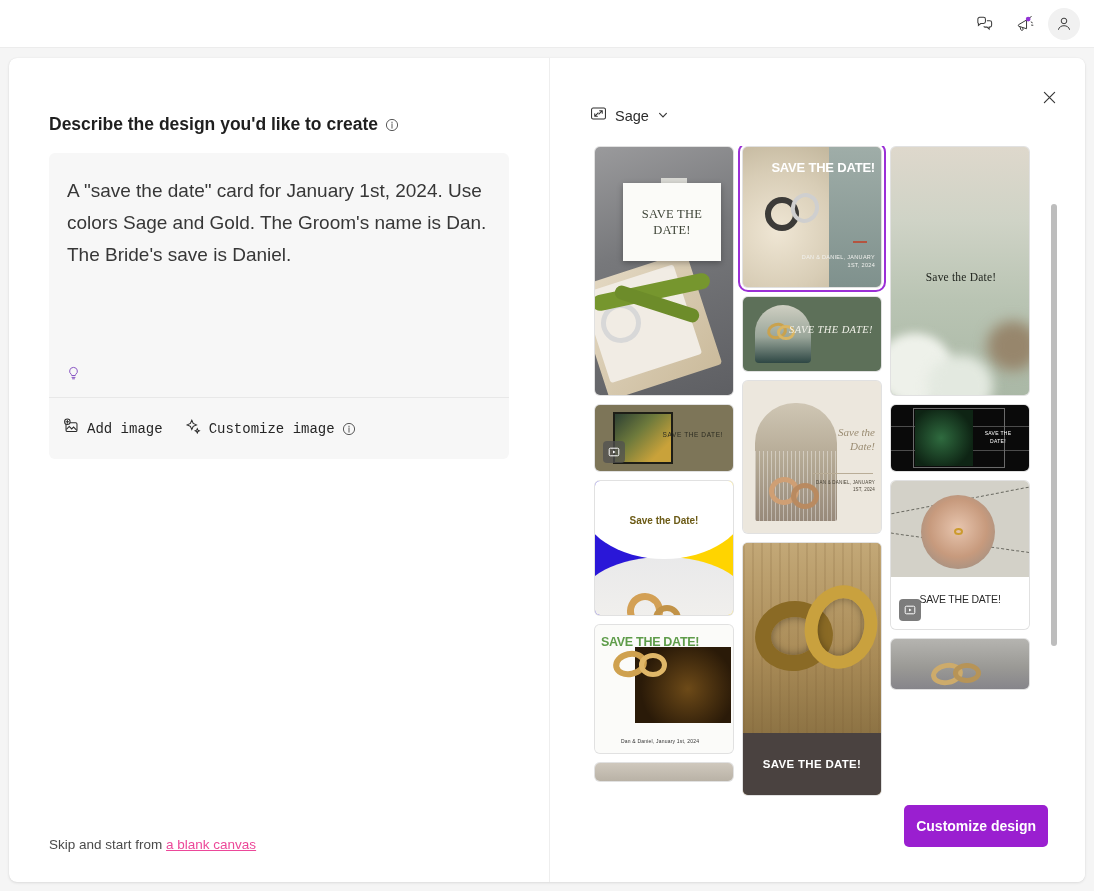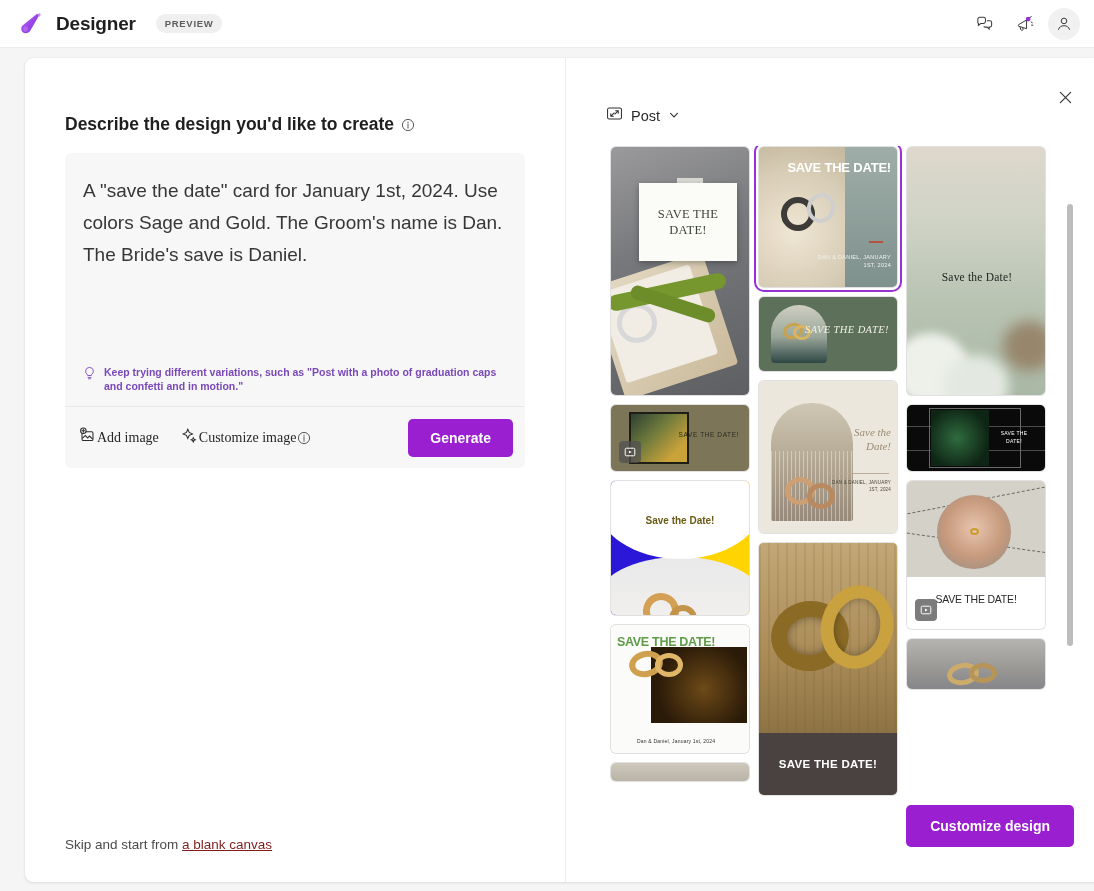--- a/index.html
+++ b/index.html
@@ -32,21 +32,20 @@
     width: 32px; height: 32px; border-radius: 50%;
     display: flex; align-items: center; justify-content: center;
     cursor: pointer; background: transparent;
   }
   .hdr-btn.avatar { background: #f1f1f1; }
 
   
   .page {
     width: 1052px; height: 843px;
     padding: 10px 9px 9px 9px;
-    margin-left: 16px;
   }
   .card {
     width: 1076px; height: 824px;
     background: #ffffff;
     border-radius: 8px;
     box-shadow: 0 1px 3px rgba(0,0,0,0.10), 0 0 1px rgba(0,0,0,0.10);
     display: flex;
     position: relative;
     overflow: hidden;
   }
@@ -89,38 +88,38 @@
   .hint-text { font-size: 10.5px; line-height: 14px; color: #7a49b8; font-weight: bold; }
 
   .prompt-toolbar {
     border-top: 1px solid #e8e8e8;
     height: 62px;
     display: flex; align-items: center;
     padding: 0 12px 0 14px;
     gap: 22px;
   }
   .tool-btn {
-    display: flex; align-items: center; gap: 1px;
+    display: flex; align-items: center; gap: 7px;
     font-size: 14px; color: #262626; cursor: pointer;
-    background: none; border: none; font-family: Liberation Serif, serif;
+    background: none; border: none; font-family: Liberation Mono, monospace;
   }
   .generate-btn {
     margin-left: auto;
     background: #9a1fd0; color: #ffffff;
     font-size: 14px; font-weight: bold;
     border: none; border-radius: 5px;
     padding: 11px 22px; cursor: pointer;
     font-family: inherit;
   }
 
   .blank-canvas-row {
     position: absolute; left: 40px; bottom: 30px;
     font-size: 13.5px; color: #4a4a4a;
   }
-  .blank-canvas-link { color: #7f1d1d; text-decoration: underline; cursor: pointer; }
+  .blank-canvas-link { color: #ec4899; text-decoration: underline; cursor: pointer; }
 
   
   .right-pane {
     width: 535px; height: 824px;
     position: relative;
     background: #ffffff;
   }
   .close-btn {
     position: absolute; top: 26px; right: 23px;
     width: 26px; height: 26px; cursor: pointer;
@@ -165,25 +164,25 @@
     position: absolute; top: 88px; right: 28px;
     width: 6px; height: 705px;
   }
   .scrollbar-thumb {
     position: absolute; top: 58px; left: 0;
     width: 6px; height: 442px;
     background: #bdbdbd; border-radius: 3px; cursor: pointer;
   }
 
   .customize-btn {
-    position: absolute; right: 27px; bottom: 35px;
+    position: absolute; right: 37px; bottom: 35px;
     background: #9a1fd0; color: #fff;
     font-size: 14px; font-weight: bold;
     border: none; border-radius: 5px;
-    padding: 13px 24px; cursor: pointer;
+    padding: 13px 12px; cursor: pointer;
     font-family: inherit;
   }
 
   
   .art { width: 100%; height: 100%; position: relative; display: block; }
 
   
   .a-ringbox { height: 248px; background:
      linear-gradient(160deg,#9a9a9c 0%,#77787b 40%,#5e5f63 100%); }
   .a-ringbox .wood { position:absolute; left:-6px; bottom:10px; width:118px; height:118px;
@@ -339,38 +338,20 @@
       background: linear-gradient(180deg,#b5b4b0 0%,#9b9a96 55%,#86858a 100%); }
   .a-peek3 .r1 { position:absolute; left:40px; bottom:4px; width:32px; height:22px;
       border:5px solid #cdab6b; border-radius:50%; transform: rotate(-10deg); }
   .a-peek3 .r2 { position:absolute; left:62px; bottom:6px; width:28px; height:20px;
       border:5px solid #b79457; border-radius:50%; }
 </style>
 </head>
 <body>
 
 <div class="app-header">
-  <div class="brand">
-    <span class="logo-wrap">
-      <svg width="28" height="28" viewBox="0 0 28 28">
-        <defs>
-          <linearGradient id="lg" x1="0" y1="0" x2="1" y2="1">
-            <stop offset="0" stop-color="#d06bf0"></stop>
-            <stop offset="0.5" stop-color="#9a47e8"></stop>
-            <stop offset="1" stop-color="#7a30d8"></stop>
-          </linearGradient>
-        </defs>
-        <path d="M19.5 4.2c1.3-1.3 3.2.3 2.3 1.9l-8.6 14.6c-.9 1.5-2.6 2.5-4.4 2.5-2.6 0-4.6-2-4.6-4.5 0-1.5.7-2.9 1.9-3.8z" fill="url(#lg)"></path>
-        <path d="M8.6 16.5c1.5 0 2.7 1.2 2.7 2.6s-1.2 2.6-2.7 2.6-2.7-1.2-2.7-2.6 1.2-2.6 2.7-2.6z" fill="#b36df0" opacity="0.85"></path>
-        <path d="M22.3 2.6l.7 1.6 1.7.6-1.7.7-.7 1.6-.7-1.6-1.7-.7 1.7-.6z" fill="#c98bf5"></path>
-      </svg>
-    </span>
-    <span class="app-title">Designer</span>
-    <span class="preview-badge">PREVIEW</span>
-  </div>
 
   <div class="header-right">
     <div class="hdr-btn">
       <svg width="19" height="19" viewBox="0 0 20 20" fill="none" stroke="#3b3b3b" stroke-width="1.1">
         <path d="M3 5.5a2 2 0 0 1 2-2h4a2 2 0 0 1 2 2v2.5a2 2 0 0 1-2 2H6l-2.4 2V10A2 2 0 0 1 3 8z"></path>
         <path d="M12.5 7h3a2 2 0 0 1 2 2v2.8a2 2 0 0 1-2 2h-.6v2l-2.2-2h-1.9a2 2 0 0 1-1.6-.8"></path>
       </svg>
     </div>
     <div class="hdr-btn">
       <svg width="20" height="20" viewBox="0 0 22 22" fill="none" stroke="#3b3b3b" stroke-width="1.1">
@@ -408,21 +389,20 @@
         <span>A "save the date" card for January 1st, 2024. Use colors Sage and Gold. The Groom's name is Dan. The </span><span class="spell">Bride's</span><span> save is Daniel.</span>
       </div>
 
       <div class="hint-row">
         <span class="bulb-icon">
           <svg width="13" height="14" viewBox="0 0 13 14" fill="none" stroke="#8a57c4" stroke-width="1">
             <path d="M6.5 1.4a3.8 3.8 0 0 1 2.4 6.8c-.4.4-.6.8-.6 1.3H4.7c0-.5-.2-.9-.6-1.3A3.8 3.8 0 0 1 6.5 1.4z"></path>
             <path d="M5 11.4h3M5.5 12.8h2" stroke-linecap="round"></path>
           </svg>
         </span>
-        <span class="hint-text">Keep trying different variations, such as "Post with a photo of graduation caps and confetti and in motion."</span>
       </div>
 
       <div class="prompt-toolbar">
         <button class="tool-btn">
           <span>
             <svg width="17" height="17" viewBox="0 0 18 18" fill="none" stroke="#2b2b2b" stroke-width="1.1">
               <rect x="3.2" y="5" width="11.6" height="9.4" rx="1.4"></rect>
               <path d="M3.6 12l3-3 2.6 2.6 2-2 3.2 3.2"></path>
               <circle cx="4.6" cy="4" r="2.9" fill="#fff"></circle>
               <path d="M4.6 2.5v3M3.1 4h3" stroke-linecap="round"></path>
@@ -440,21 +420,20 @@
           </span>
           <span>Customize image</span>
           <span class="info-icon">
             <svg width="14" height="14" viewBox="0 0 14 14" fill="none" stroke="#5a5a5a" stroke-width="1">
               <circle cx="7" cy="7" r="5.6"></circle>
                   <path d="M7 6.2v4M7 4.1v.9" stroke-linecap="round"></path>
             </svg>
           </span>
         </button>
 
-        <button class="generate-btn">Generate</button>
       </div>
     </div>
 
     <div class="blank-canvas-row">
       <span>Skip and start from </span><span class="blank-canvas-link">a blank canvas</span>
     </div>
   </div>
 
   <div class="right-pane">
     <div class="close-btn">
@@ -463,21 +442,21 @@
       </svg>
     </div>
 
     <div class="size-bar">
       <span>
         <svg width="17" height="15" viewBox="0 0 18 16" fill="none" stroke="#2f2f2f" stroke-width="1.1">
           <rect x="1.6" y="2.2" width="14.8" height="11.6" rx="1.6"></rect>
           <path d="M5 11l3.6-3.6M5 8.2V11h2.8M13 5l-3.6 3.6M13 7.8V5h-2.8" stroke-linecap="round"></path>
         </svg>
       </span>
-      <span class="size-label">Post</span>
+      <span class="size-label">Sage</span>
       <span>
         <svg width="12" height="12" viewBox="0 0 12 12" fill="none" stroke="#3a3a3a" stroke-width="1.2" stroke-linecap="round">
           <path d="M2.6 4.4L6 7.8l3.4-3.4"></path>
         </svg>
       </span>
     </div>
 
     <div class="gallery-viewport">
       <div class="gallery">
 

